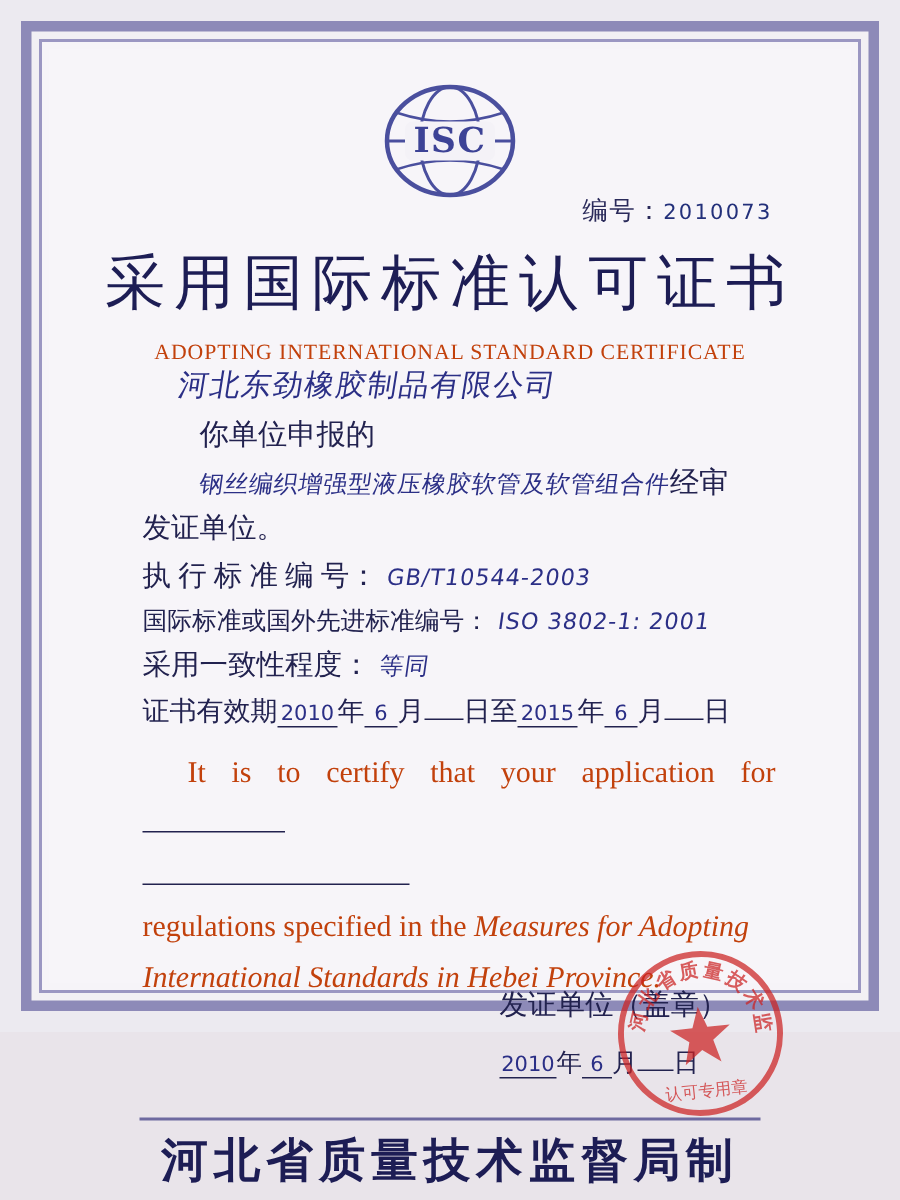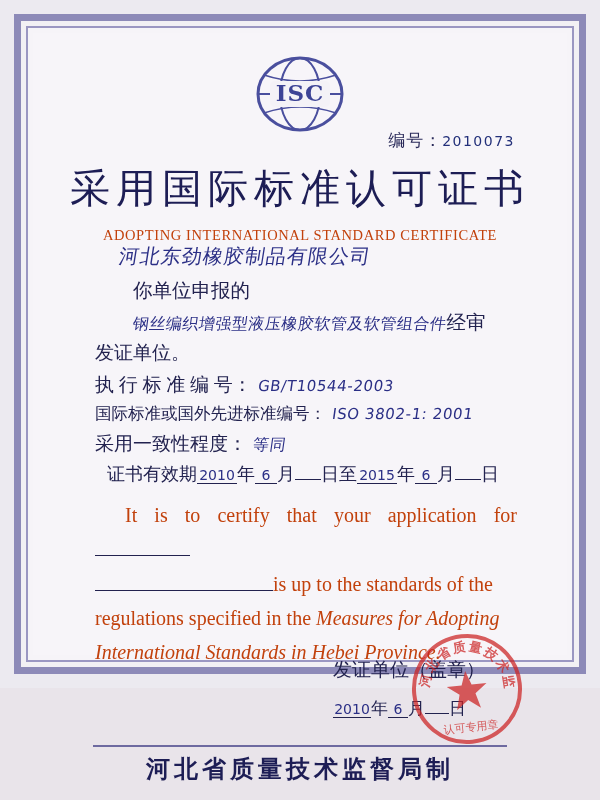--- a/index.html
+++ b/index.html
@@ -132,21 +132,20 @@
     letter-spacing:0.6px;
     font-size:16px;
     padding-left:6px;
   }
   .field .hand.num{font-size:15px;}
 
   .validity{
     font-size:18px;
     white-space:nowrap;
     margin-top:3px;
-    margin-left:12px;
   }
   .validity .u{
     display:inline-block;
     border-bottom:1px solid #22224f;
     text-align:center;
     font-family:"DejaVu Sans", sans-serif;
     font-size:14px;
     color:#2b2f86;
     line-height:1.1;
     vertical-align:baseline;
@@ -214,21 +213,21 @@
   
   .footer-rule{
     position:absolute;
     left:60px;right:60px;top:712px;
     border-top:2px solid #6e6aa0;
   }
   .footer{
     position:absolute;
     left:0;right:0;top:720px;
     text-align:center;
-    font-size:24px;
+    font-size:31px;
     font-weight:bold;
     letter-spacing:4px;
     color:#1d1d55;
     font-family:"DejaVu Serif", serif;
   }
 </style>
 </head>
 <body>
 
 <div class="page">
@@ -278,21 +277,21 @@
 
       <div class="validity">
         <span>证书有效期</span><span class="u w4">2010</span><span>年</span><span class="u w2">6</span><span>月</span><span class="u blank"></span><span>日</span><span>至</span><span class="u w4">2015</span><span>年</span><span class="u w2">6</span><span>月</span><span class="u blank"></span><span>日</span>
       </div>
 
       <div class="eng">
         <div class="indent">
           <span>It is to certify that your application for</span><span class="ul a"></span>
         </div>
         <div>
-          <span class="ul b"></span><span>is up to the standards of the</span>
+          <span class="ul b"></span>
         </div>
         <div>
           <span>regulations specified in the </span><em>Measures for Adopting</em>
         </div>
         <div>
           <em>International Standards in Hebei Province.</em>
         </div>
       </div>
 
     </div>

